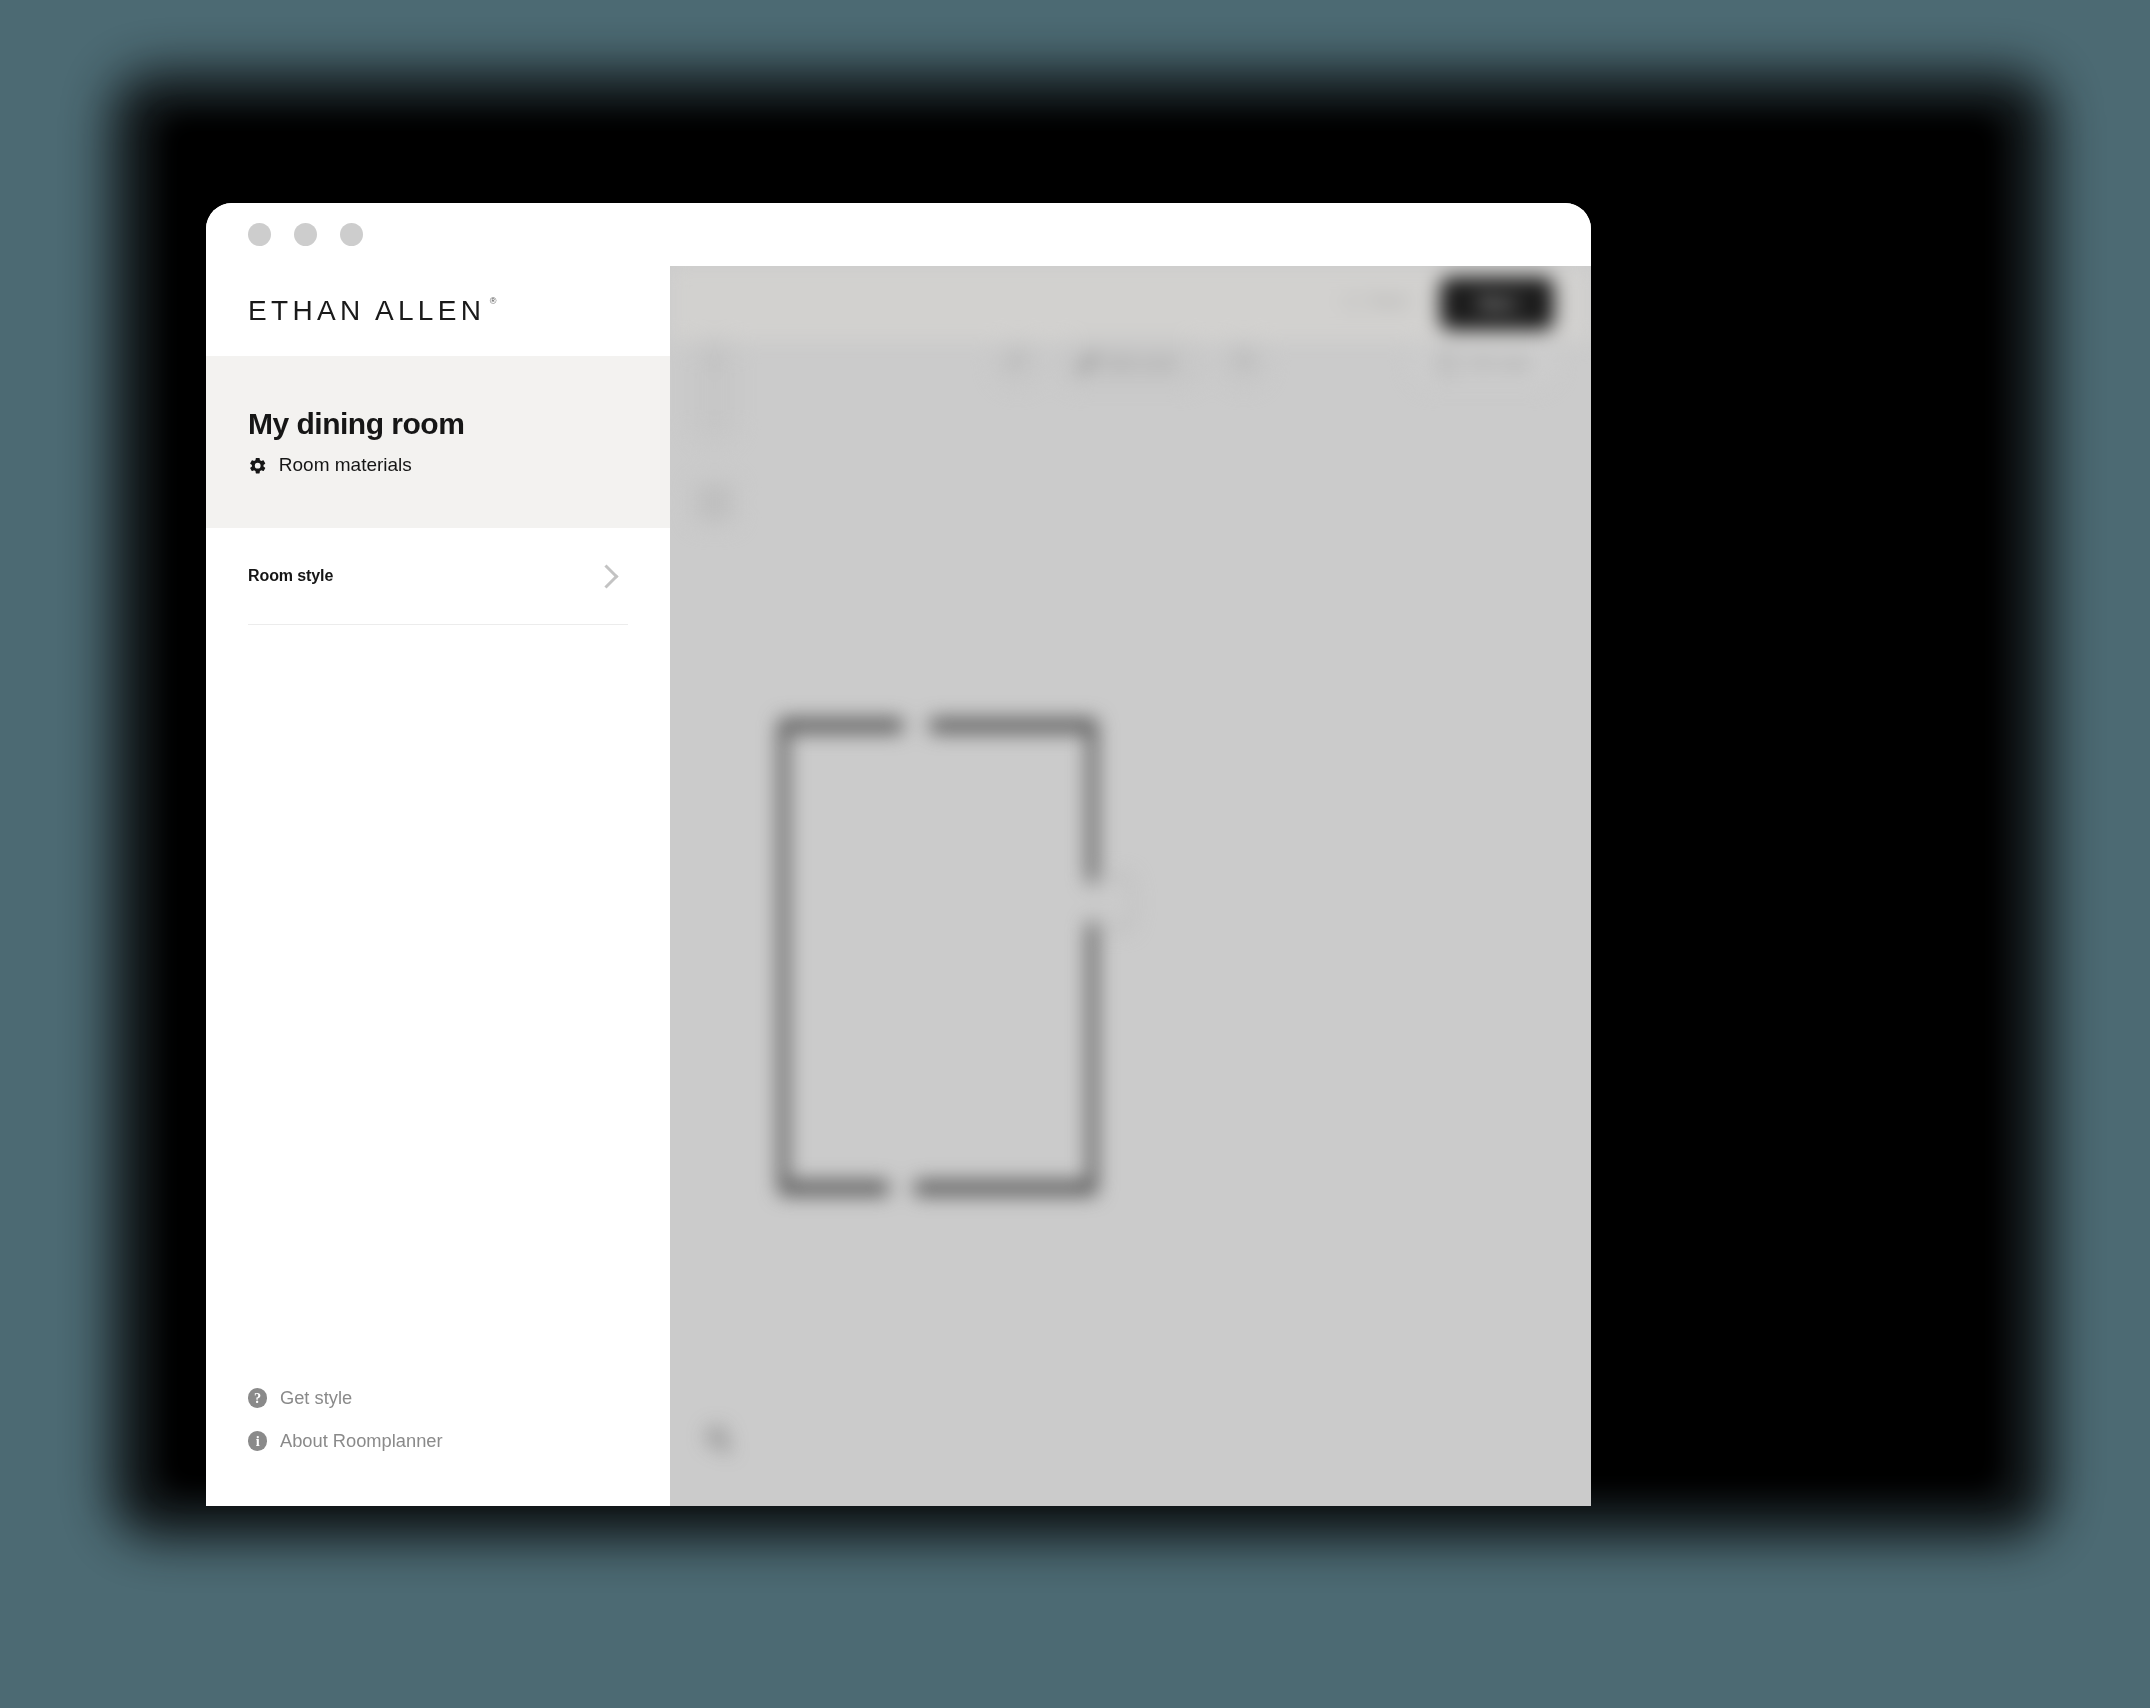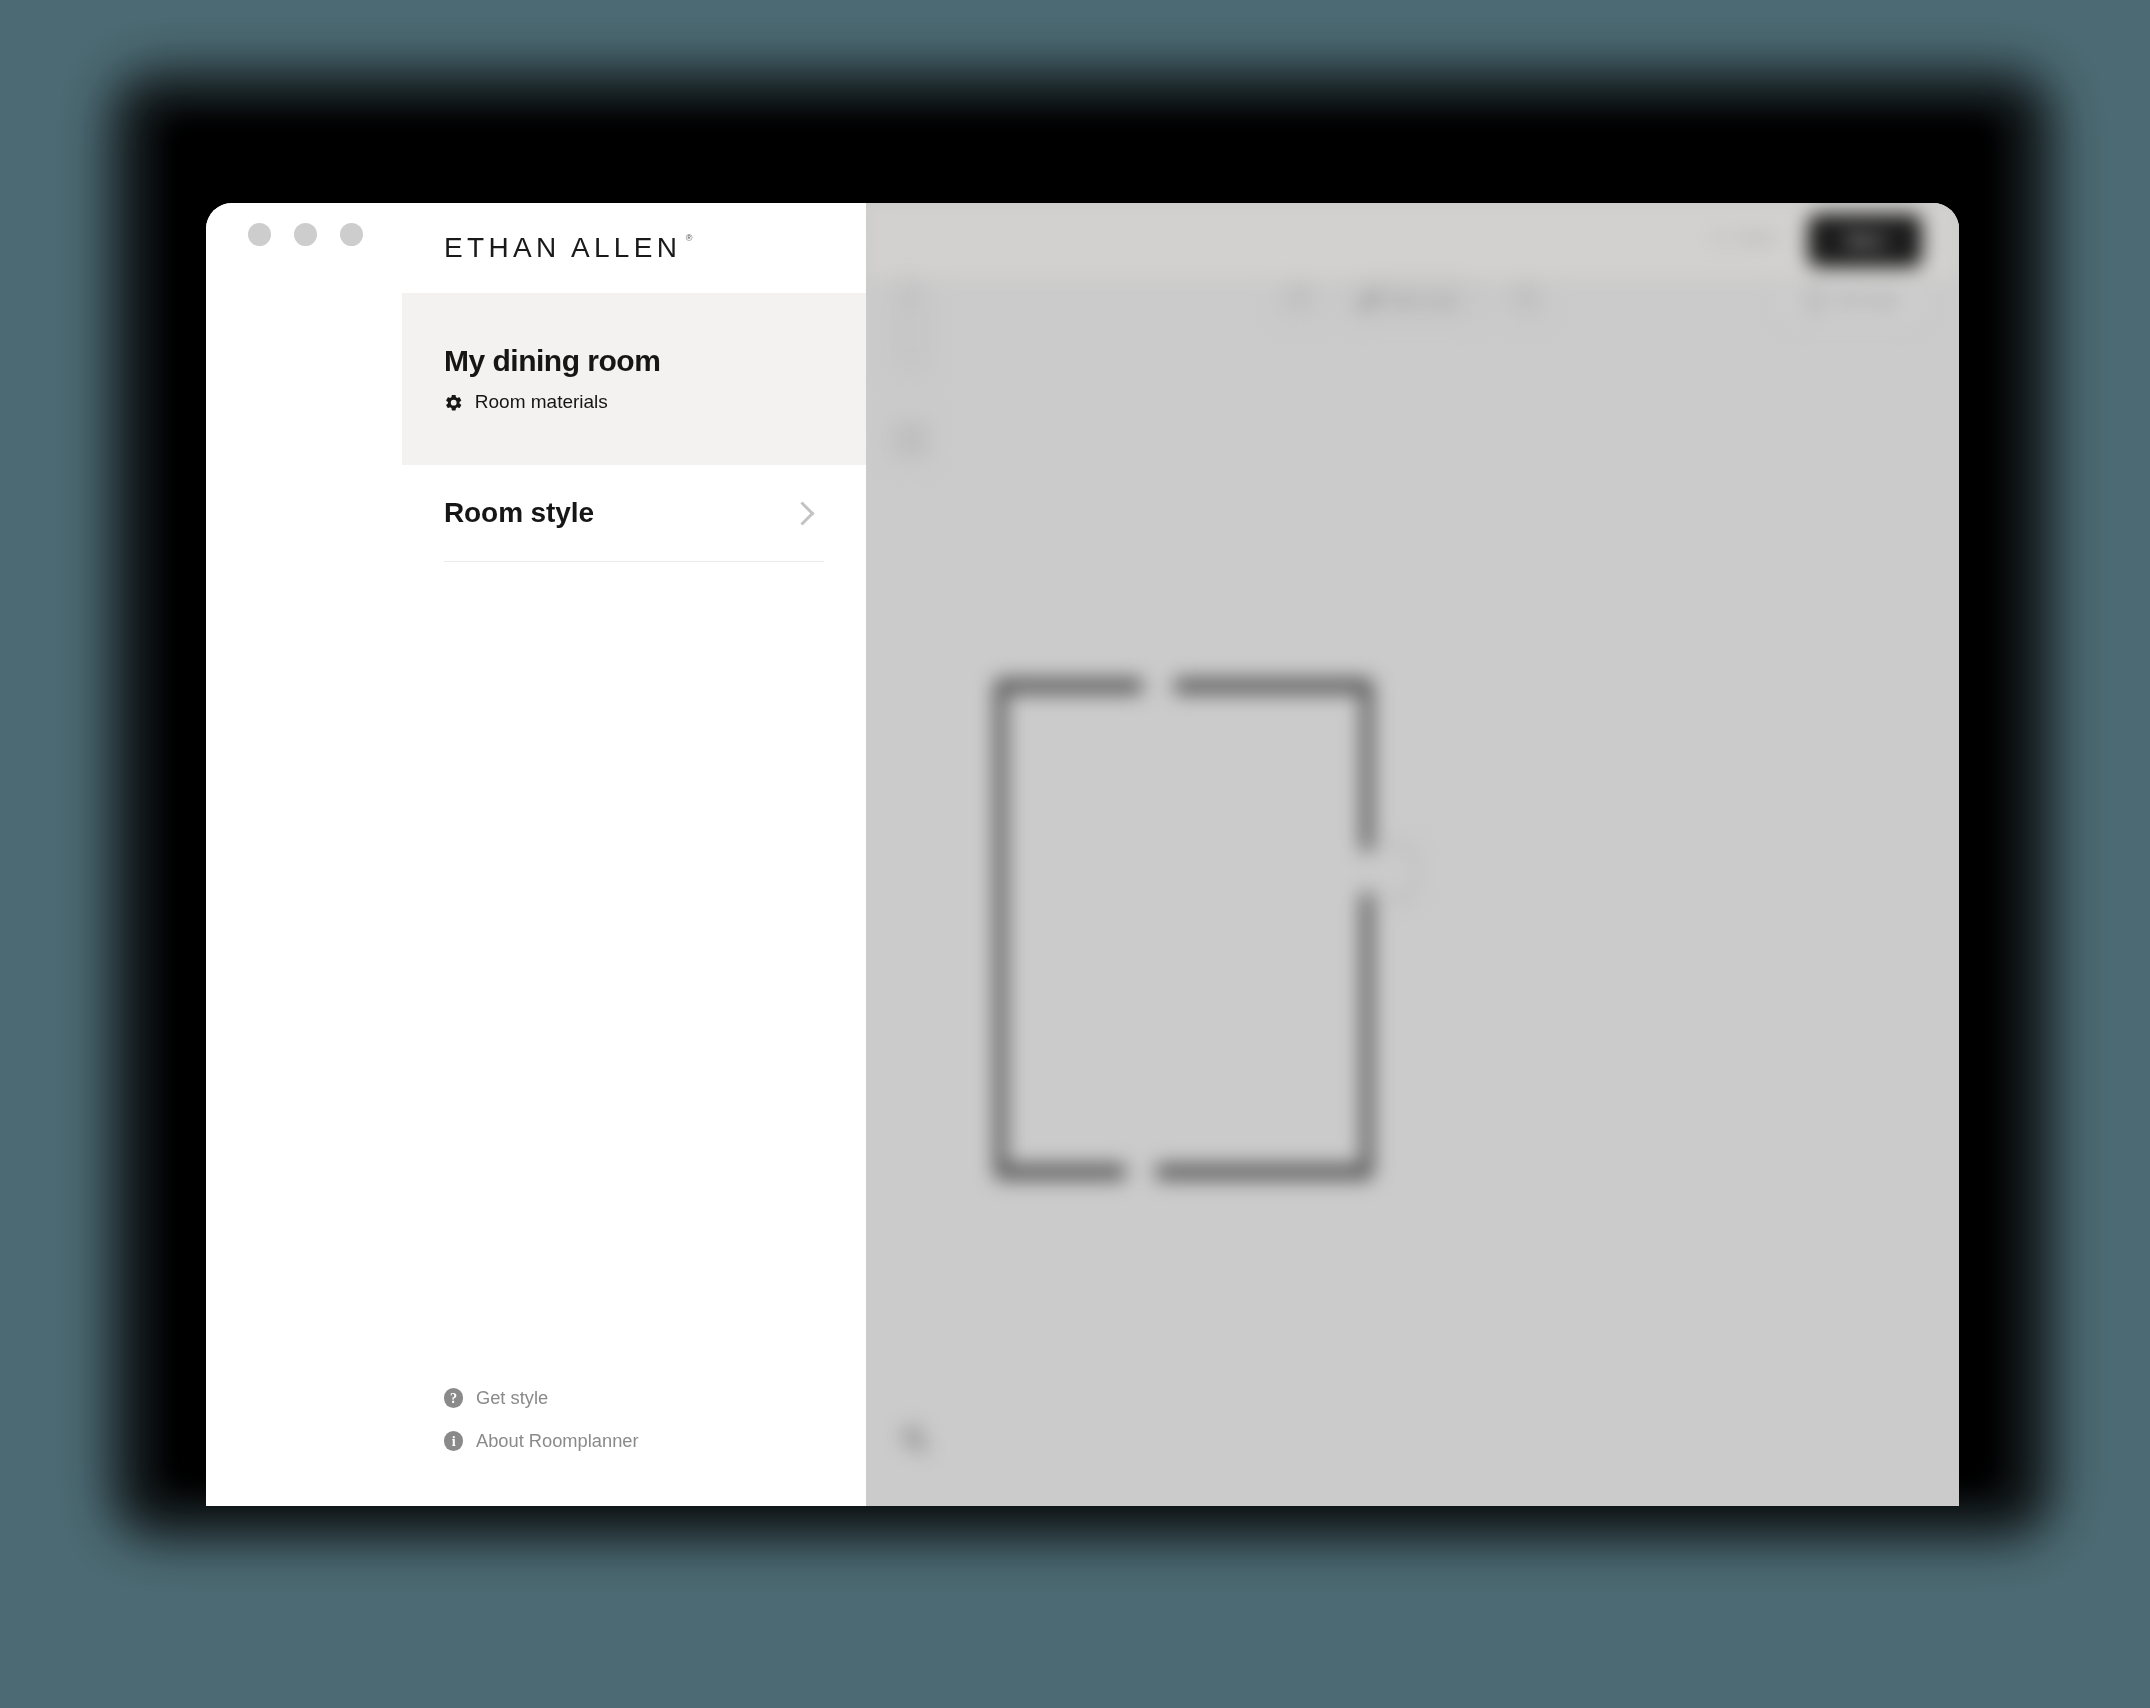--- a/index.html
+++ b/index.html
@@ -37,27 +37,27 @@
     background: #000;
     border-radius: 23px;
     filter: blur(10.3px);
   }
 
   
   #app-window {
     position: absolute;
     left: 206px;
     top: 203px;
-    width: 1753px;
+    width: 1385px;
     height: 1303px;
     background: #ffffff;
     border-radius: 26px 26px 0 0;
     overflow: hidden;
     display: flex;
-    gap: 39px;
+    flex-direction: column;
   }
 
   
   #titlebar {
     height: 63px;
     flex: 0 0 63px;
     background: #ffffff;
     display: flex;
     align-items: center;
     padding-left: 42px;
@@ -148,21 +148,21 @@
   .nav-item {
     height: 97px;
     display: flex;
     align-items: center;
     justify-content: space-between;
     border-bottom: 1.1px solid #ececec;
     cursor: pointer;
   }
   .nav-item:first-child { border-top: none; }
   .nav-label {
-    font-size: 28px;
+    font-size: 16px;
     font-weight: 700;
     color: #161616;
     letter-spacing: -0.1px;
   }
   .chev {
     width: 17px; height: 17px;
     border-right: 3.4px solid #c3c3c3;
     border-top: 3.4px solid #c3c3c3;
     transform: rotate(45deg);
     margin-right: 12.6px;

